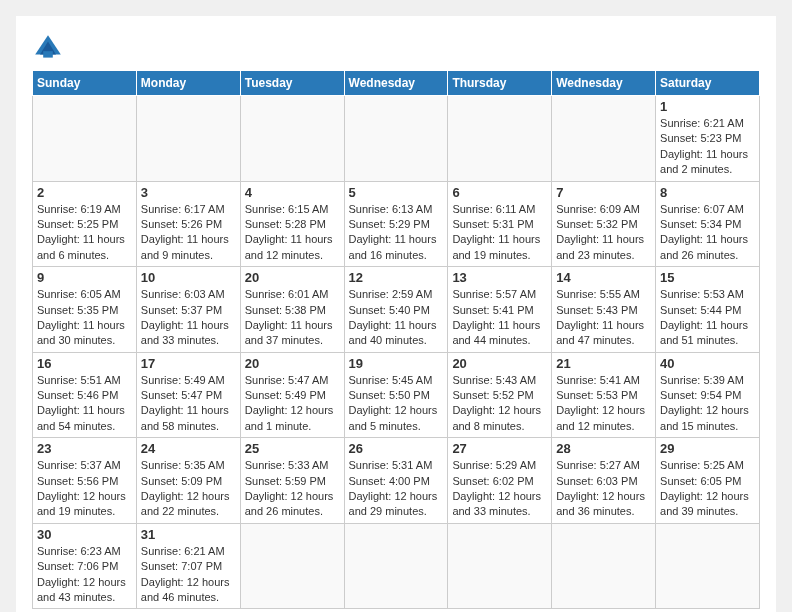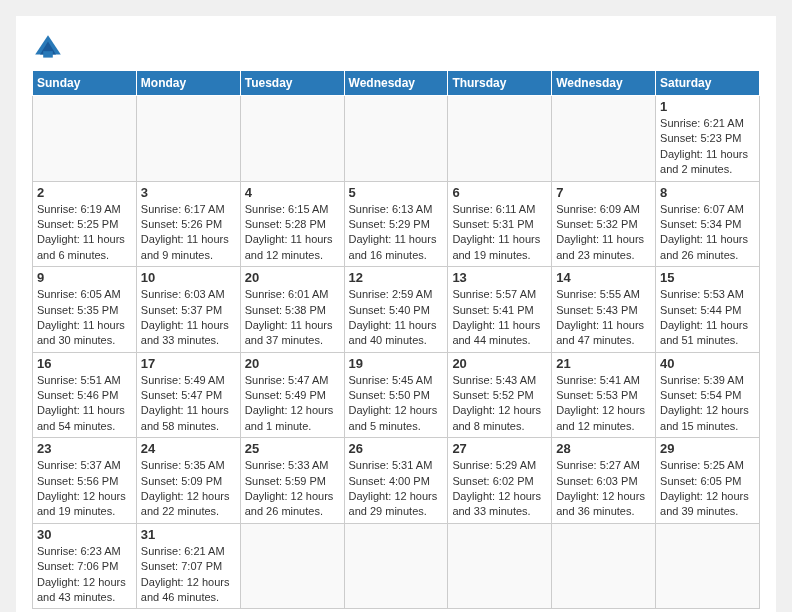--- a/index.html
+++ b/index.html
@@ -291,21 +291,21 @@
           <td>
             <span class="day-num">21</span>
             <div class="day-info">Sunrise: 5:41 AM
 Sunset: 5:53 PM
 Daylight: 12 hours
 and 12 minutes.</div>
           </td>
           <td>
             <span class="day-num">40</span>
             <div class="day-info">Sunrise: 5:39 AM
-Sunset: 5:54 PM
+Sunset: 9:54 PM
 Daylight: 12 hours
 and 15 minutes.</div>
           </td>
         </tr>
         <tr>
           <td>
             <span class="day-num">23</span>
             <div class="day-info">Sunrise: 5:37 AM
 Sunset: 5:56 PM
 Daylight: 12 hours

